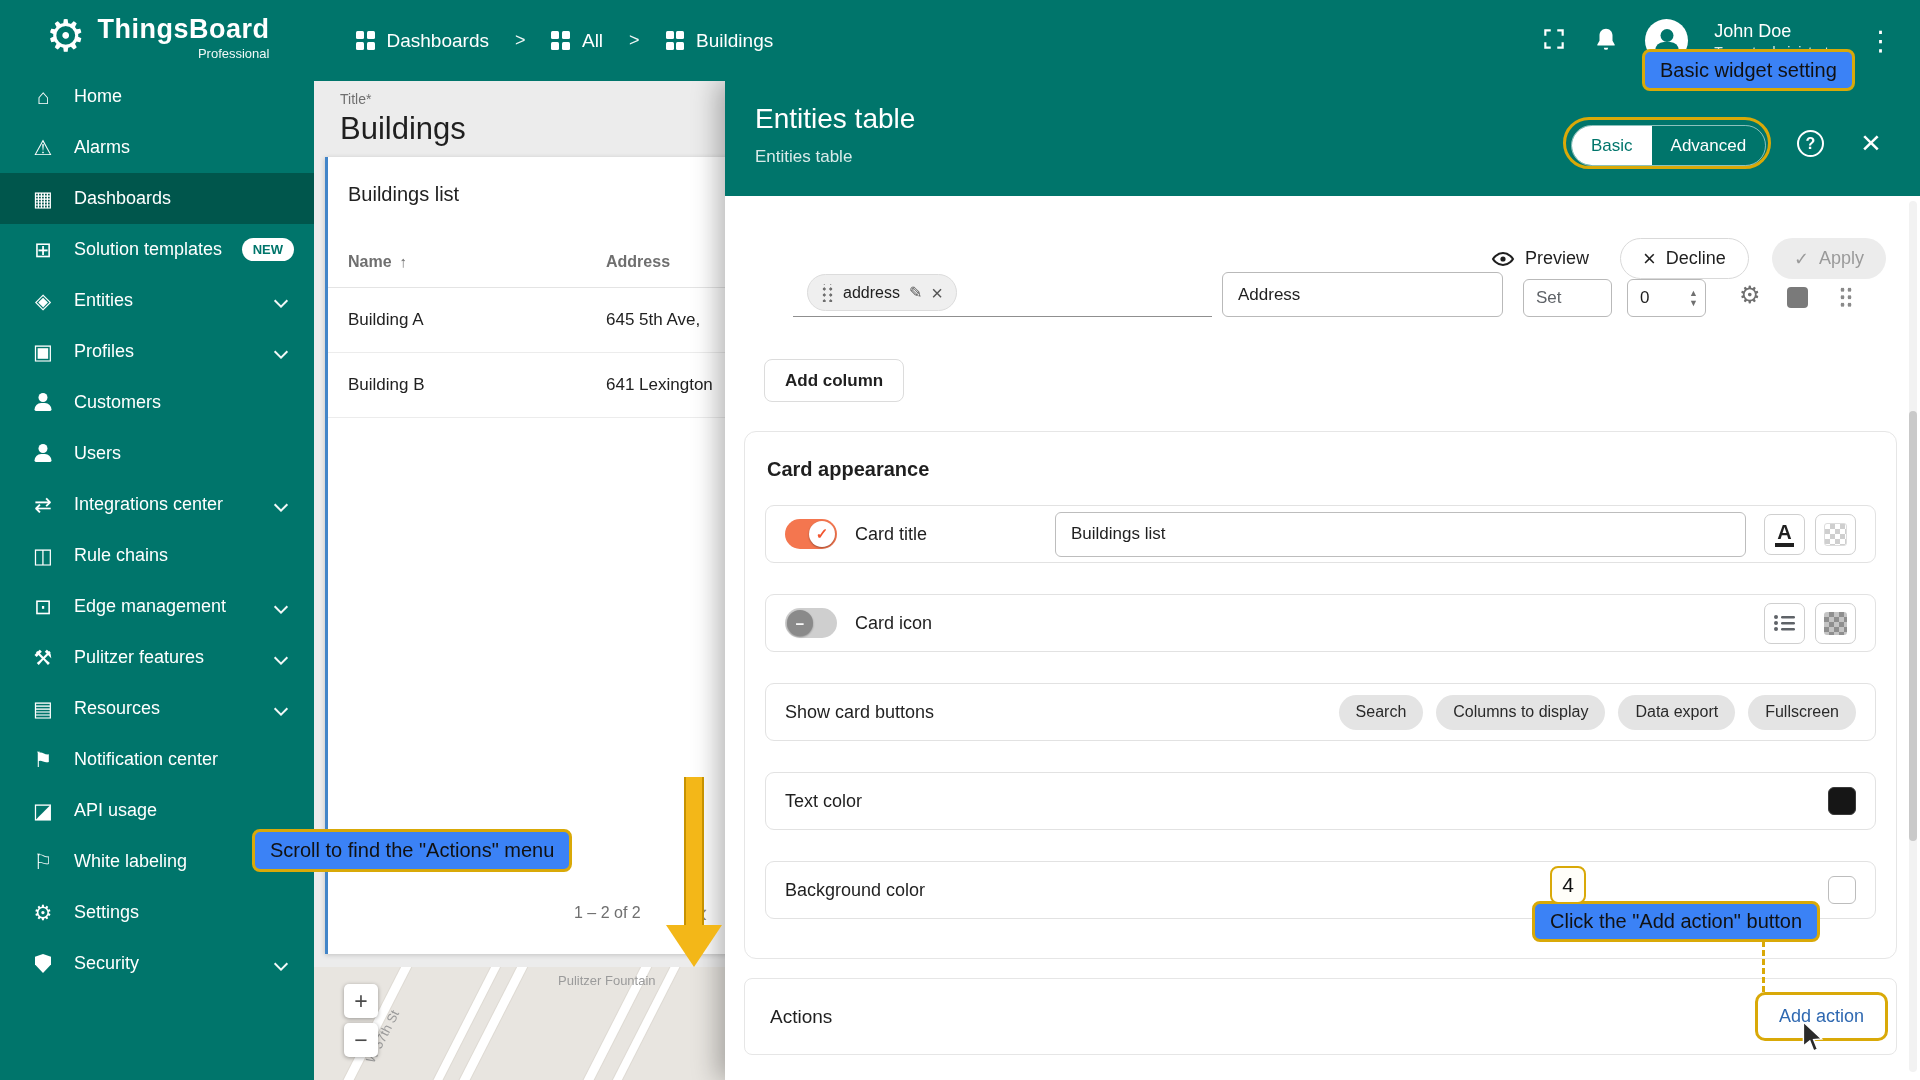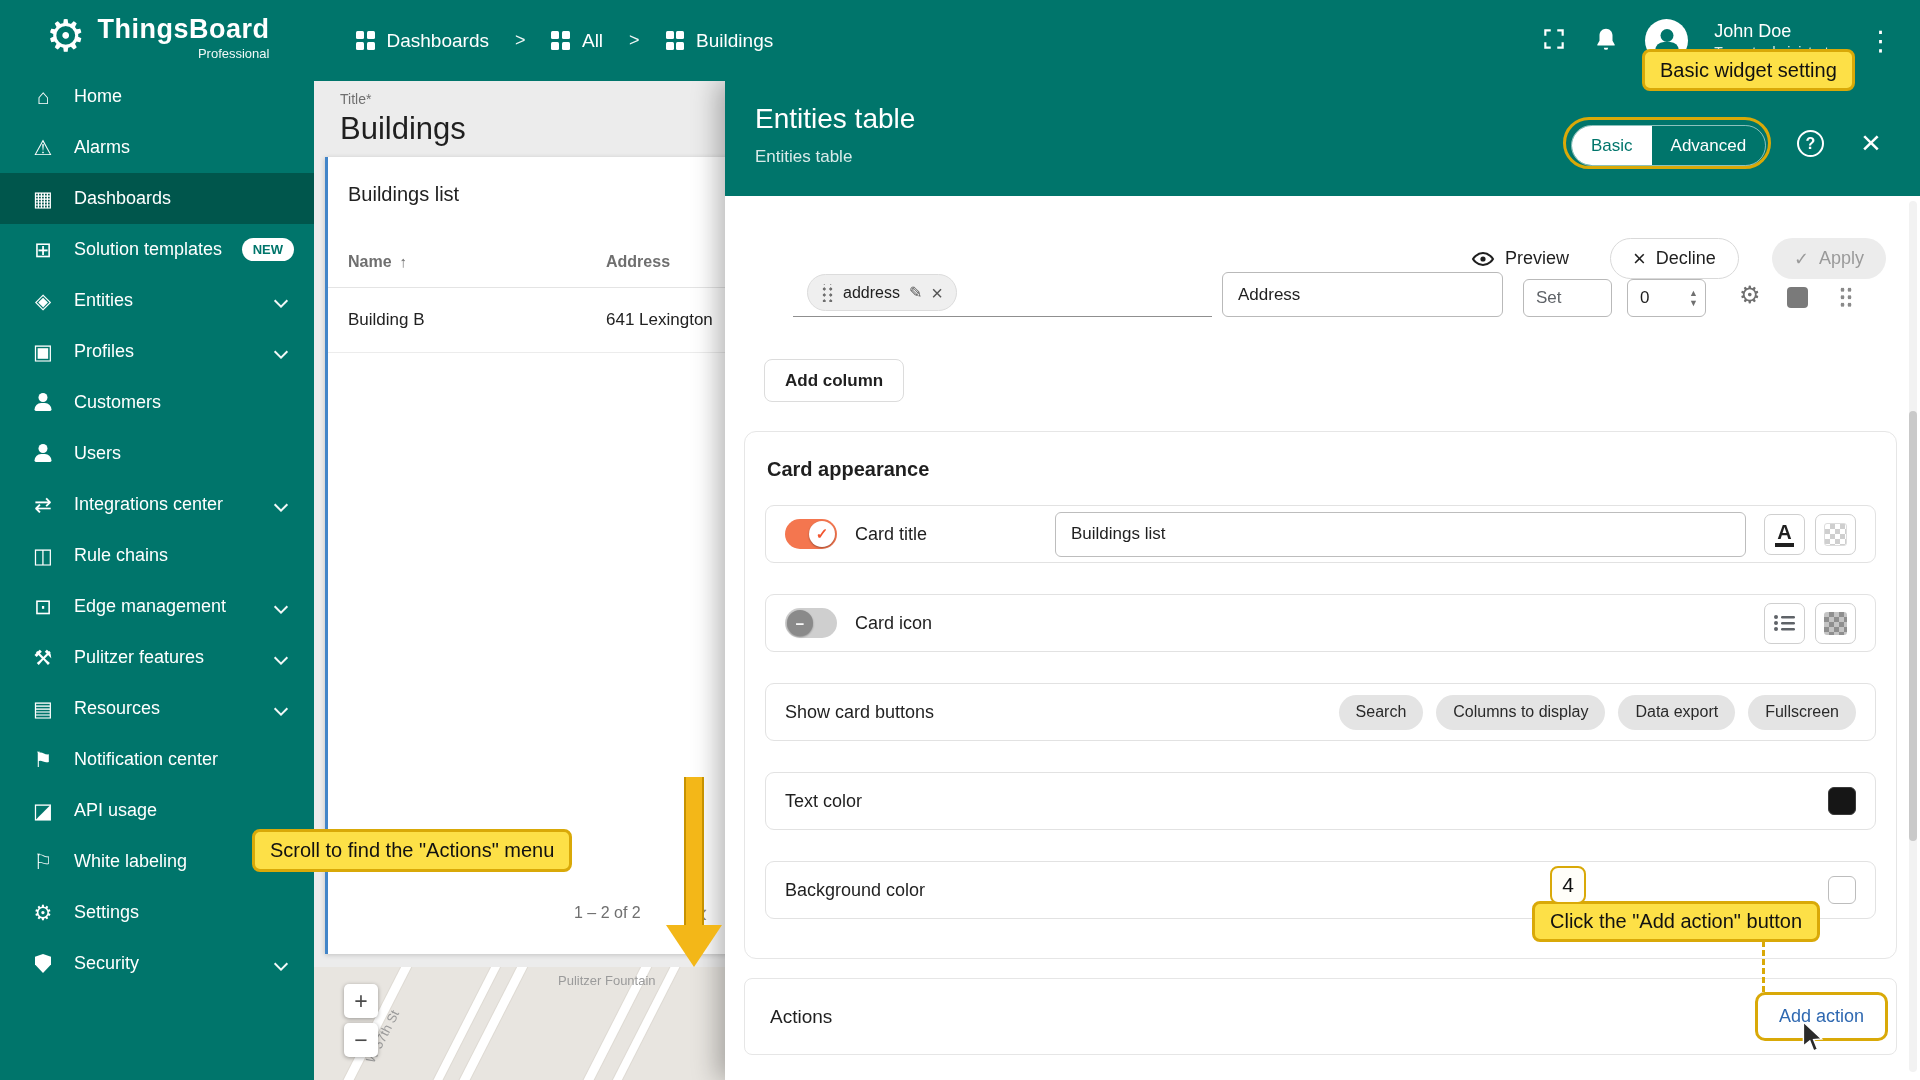--- a/index.html
+++ b/index.html
@@ -67,21 +67,21 @@
   .dlg-head { position:absolute; left:0; top:0; right:0; height:115px; background:#00756B; color:#fff; }
   .dlg-title { position:absolute; left:30px; top:22px; font-size:28px; font-weight:500; }
   .dlg-sub { position:absolute; left:30px; top:66px; font-size:17px; opacity:.85; }
   .mode-outline { position:absolute; left:838px; top:36px; width:208px; height:52px; border:3px solid #D9A908; border-radius:26px; z-index:2; }
   .mode-toggle { position:absolute; left:5px; top:5px; height:41px; display:flex; align-items:stretch; border:1px solid rgba(255,255,255,.55); border-radius:21px; overflow:hidden; font-size:17px; }
   .seg { display:flex; align-items:center; padding:0 19px; cursor:pointer; color:#fff; }
   .seg.sel { background:#fff; color:#00756B; font-weight:500; }
   .help-btn { position:absolute; left:1072px; top:49px; width:27px; height:27px; border:2px solid #fff; border-radius:50%; display:flex; align-items:center; justify-content:center; font-size:16px; font-weight:bold; cursor:pointer; }
   .close-btn { position:absolute; left:1136px; top:44px; font-size:34px; line-height:1; cursor:pointer; }
   .dlg-body { position:absolute; left:0; top:115px; right:0; bottom:0; background:#fff; overflow:hidden; }
-  .tb-actions { position:absolute; top:42px; right:34px; display:flex; align-items:center; gap:33px; }
+  .tb-actions { position:absolute; top:42px; right:34px; display:flex; align-items:center; gap:23px; }
   .btn-preview { display:flex; gap:10px; align-items:center; font-size:18px; color:#1f1f1f; cursor:pointer; padding:0 8px; height:41px; }
   .btn-decline { display:flex; gap:10px; align-items:center; height:41px; padding:0 22px; border:1px solid #d9d9d9; border-radius:21px; font-size:18px; color:#1f1f1f; background:#fff; cursor:pointer; }
   .btn-apply { display:flex; gap:10px; align-items:center; height:41px; padding:0 22px; border-radius:21px; background:#ececec; color:#9a9a9a; font-size:18px; cursor:default; }
   .xglyph { font-size:22px; line-height:1; }
   .chip-field { position:absolute; left:68px; top:78px; width:419px; height:43px; border-bottom:1px solid #8f8f8f; }
   .chip { position:absolute; left:14px; top:0; height:37px; display:flex; align-items:center; gap:9px; padding:0 13px; background:#efefef; border:1px solid #dcdcdc; border-radius:19px; font-size:16px; color:#212121; cursor:pointer; }
   .dots { width:13px; height:18px; background-image:radial-gradient(#6f6f6f 1.6px, transparent 1.8px); background-size:6.5px 6px; background-position:0 2px; }
   .chip-pencil { font-size:16px; color:#555; cursor:pointer; }
   .chip-x { font-size:20px; color:#555; line-height:1; cursor:pointer; }
   .fld { border:1px solid #b9b9b9; border-radius:6px; display:flex; align-items:center; font-size:17px; }
@@ -119,21 +119,21 @@
   .swatch { width:28px; height:28px; border-radius:6px; margin-left:auto; flex:none; cursor:pointer; }
   .swatch.black { background:#161616; border:1px solid #3a3a3a; }
   .swatch.white { background:#fff; border:1px solid #bdbdbd; }
   .actions-card { position:absolute; left:19px; top:782px; width:1153px; height:77px; border:1px solid #e6e6e6; border-radius:8px; display:flex; align-items:center; padding:0 8px 0 25px; background:#fff; }
   .actions-label { font-size:19px; color:#1f1f1f; font-weight:500; }
   .btn-add-action { margin-left:auto; height:49px; padding:0 21px; border:3px solid #D9A908; border-radius:10px; display:flex; align-items:center; font-size:18px; font-weight:500; color:#2E68B1; background:#fff; cursor:pointer; }
   .dlg-scroll { position:absolute; right:3px; top:120px; bottom:8px; width:8px; background:#f2f2f2; border-radius:4px; }
   .dlg-thumb { position:absolute; top:210px; height:430px; width:8px; background:#c9c9c9; border-radius:4px; cursor:grab; }
 
   
-  .callout { position:absolute; background:#fde047; border:3px solid #D9A908; border-radius:8px; display:flex; align-items:center; padding:0 15px; font-size:20px; color:#111; z-index:50; white-space:nowrap; }
+  .callout { position:absolute; background:#3b82f6; border:3px solid #D9A908; border-radius:8px; display:flex; align-items:center; padding:0 15px; font-size:20px; color:#111; z-index:50; white-space:nowrap; }
   #co-basic { left:1642px; top:49px; height:42px; }
   #co-scroll { left:252px; top:829px; height:43px; }
   #co-click { left:1532px; top:901px; height:41px; }
   #co-step { left:1550px; top:866px; width:36px; height:38px; padding:0; justify-content:center; font-size:21px; border-width:2.5px; background:#fffef9; z-index:51; }
   .arrow-shaft { position:absolute; left:684px; top:777px; width:20px; height:150px; background:#F3B718; border-left:2px solid #C79200; border-right:2px solid #C79200; z-index:50; }
   .arrow-head { position:absolute; left:666px; top:925px; width:0; height:0; border-left:28px solid transparent; border-right:28px solid transparent; border-top:42px solid #F3B718; z-index:50; }
   .dash-line { position:absolute; left:1762px; top:941px; height:51px; border-left:3px dashed #D9A908; z-index:49; }
   .cursor { position:absolute; left:1800px; top:1022px; z-index:60; }
 </style>
 </head>
@@ -304,20 +304,24 @@
       <div class="widget-title">Buildings list</div>
       <div class="wtable">
         <div class="wth">
           <span class="col-name">
             <span>Name</span>
             <span class="sort">↑</span>
           </span>
           <span class="col-addr">
             <span>Address</span>
           </span>
+        </div>
+        <div class="wtr">
+          <span class="col-name">Building A</span>
+          <span class="col-addr">645 5th Ave,</span>
         </div>
         <div class="wtr">
           <span class="col-name">Building B</span>
           <span class="col-addr">641 Lexington</span>
         </div>
       </div>
       <div class="pagination">
         <span>1 – 2 of 2</span>
         <span class="pg-chev">‹</span>
       </div>

